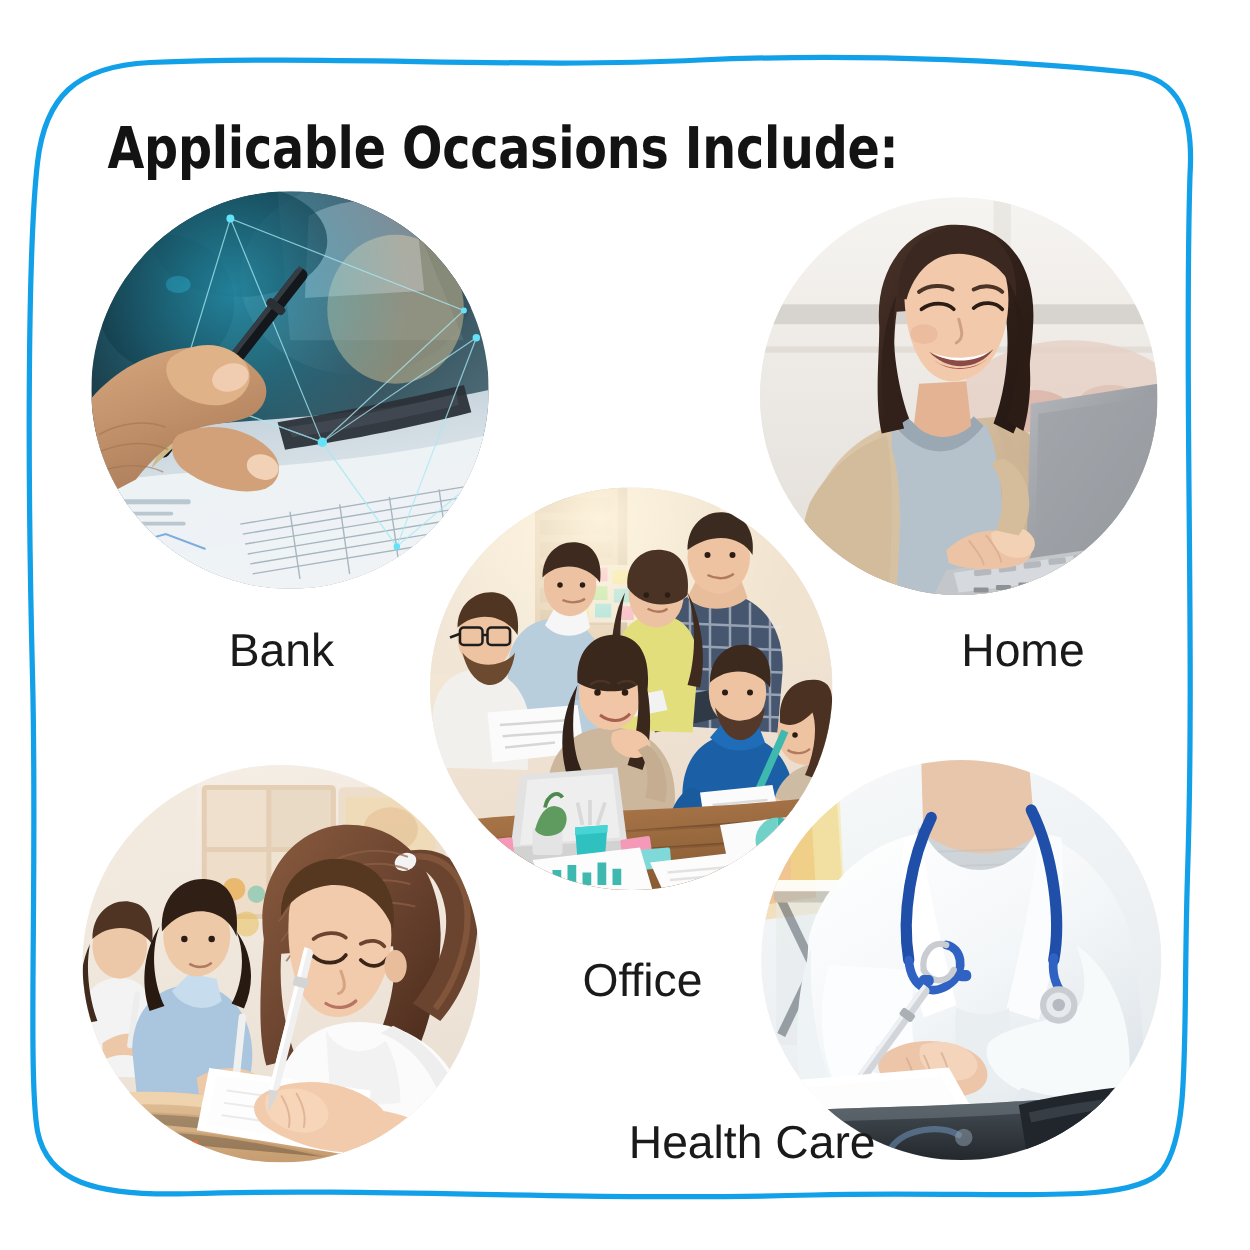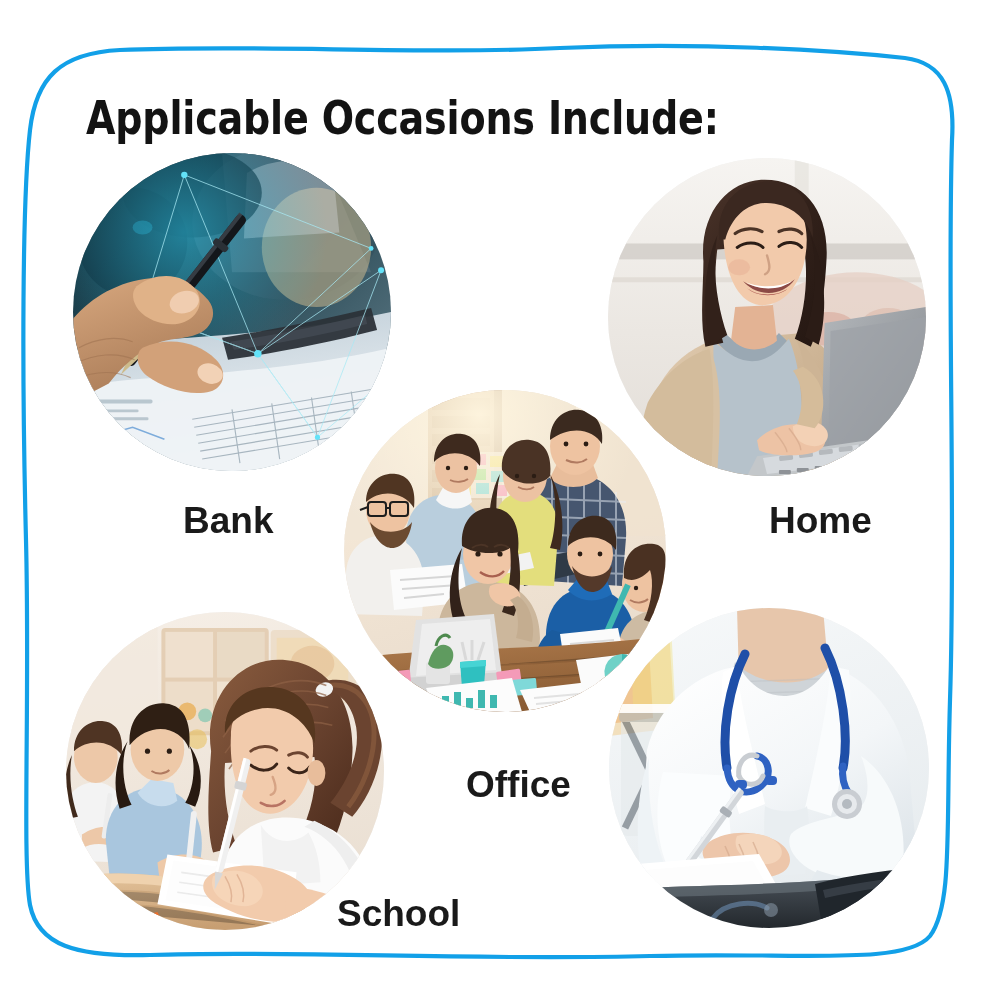--- a/index.html
+++ b/index.html
@@ -19,21 +19,21 @@
     transform:scaleX(0.92);transform-origin:left top;
   }
 
   
   .photo{position:absolute;border-radius:50%;overflow:hidden;background:#f2f2f2;}
   .photo svg{display:block;width:100%;height:100%;}
 
   
   .label{
     position:absolute;font-family:"Liberation Sans",sans-serif;
-    font-weight:700;font-size:37px;color:#1a1a1a;white-space:nowrap;line-height:1;
+    font-weight:400;font-size:37px;color:#1a1a1a;white-space:nowrap;line-height:1;
   }
 </style>
 </head>
 <body>
 
 <div id="stage">
 
   <svg id="frame" viewBox="0 0 1000 1000" preserveAspectRatio="none">
     <path id="frame-path" d="M 120 50
              C 260 44, 420 55, 560 48
@@ -608,21 +608,20 @@
       </g>
 
       <path d="M222 276 C254 278 286 290 306 308 L300 320 L220 320 Z" fill="#f2cbac"></path>
 
       <path d="M14 276 C20 268 32 266 38 272 C42 277 36 284 28 284 C20 284 12 282 14 276 Z" fill="#8ed96a"></path>
       <path d="M16 290 C24 282 38 282 42 290 C45 296 36 302 26 300 C18 299 12 295 16 290 Z" fill="#f2d250"></path>
       <path d="M44 296 L66 290 L74 304 L52 312 Z" fill="#ef6f2c"></path>
       <path d="M62 310 L92 302 L100 318 L68 320 Z" fill="#ef6f2c"></path>
     </svg>
   </div>
-  <div class="label" style="left:337px;top:895px;">School</div>
 
   <div class="photo" style="left:609px;top:608px;width:320px;height:320px;">
     <svg viewBox="0 0 320 320">
       <defs>
         <linearGradient id="hcBg" x1="0" y1="0" x2="0.4" y2="1">
           <stop offset="0" stop-color="#f7f9fa"></stop>
           <stop offset="1" stop-color="#e7ecef"></stop>
         </linearGradient>
         <linearGradient id="hcCoat" x1="0.1" y1="0" x2="0.9" y2="1">
           <stop offset="0" stop-color="#ffffff"></stop>
@@ -718,14 +717,15 @@
 
       <g opacity="0.45" fill="none" stroke="#7fa8d8" stroke-width="5" stroke-linecap="round">
         <path d="M104 310 C116 294 144 292 158 300"></path>
       </g>
       <circle cx="162" cy="302" r="7" fill="#93a4b3" opacity="0.5"></circle>
 
       <path d="M206 276 C244 266 284 262 320 258 L320 300 C284 302 246 306 212 312 Z" fill="#20262c"></path>
       <path d="M214 282 C250 274 286 270 318 266 L318 272 C286 278 250 282 216 290 Z" fill="#3c444c" opacity="0.8"></path>
     </svg>
   </div>
+  <div class="label" style="left:503px;top:895px;">Health Care</div>
 
 </div>
 
 </body></html>

